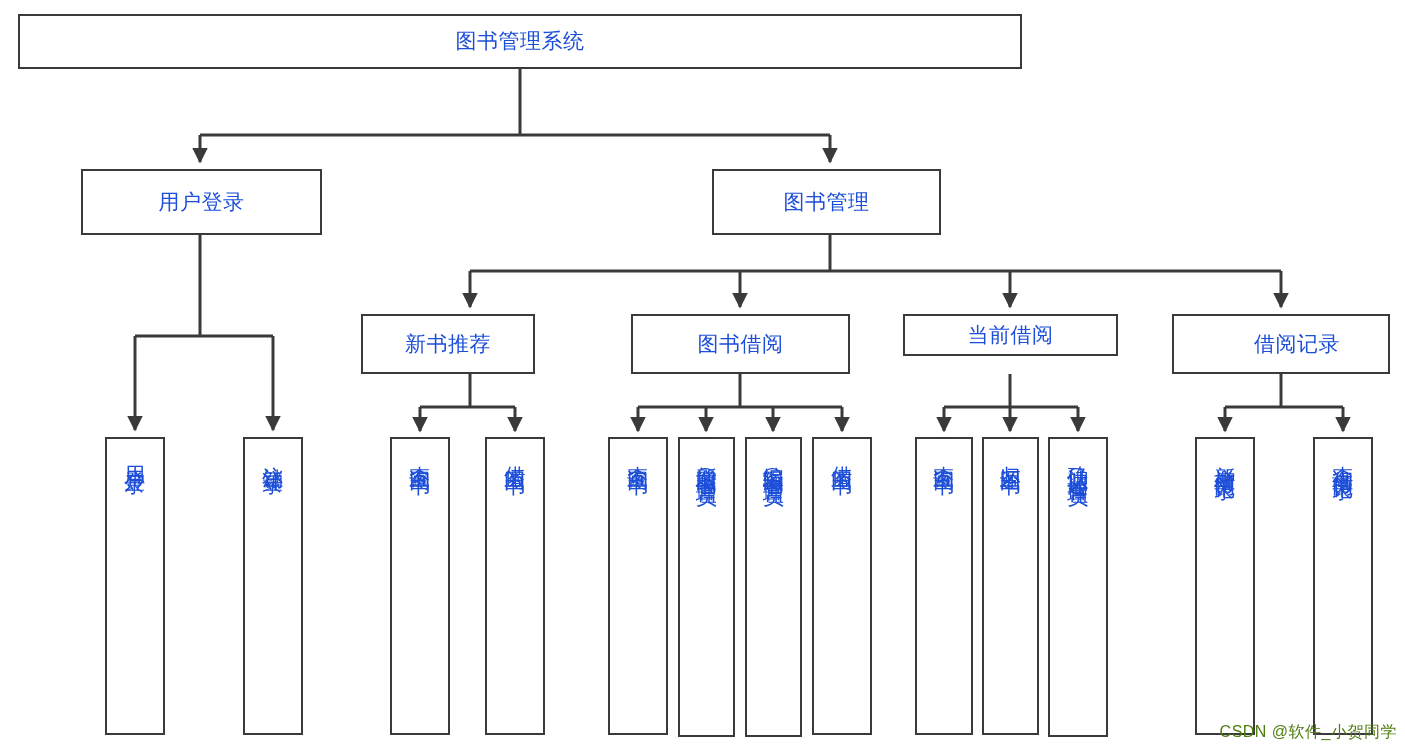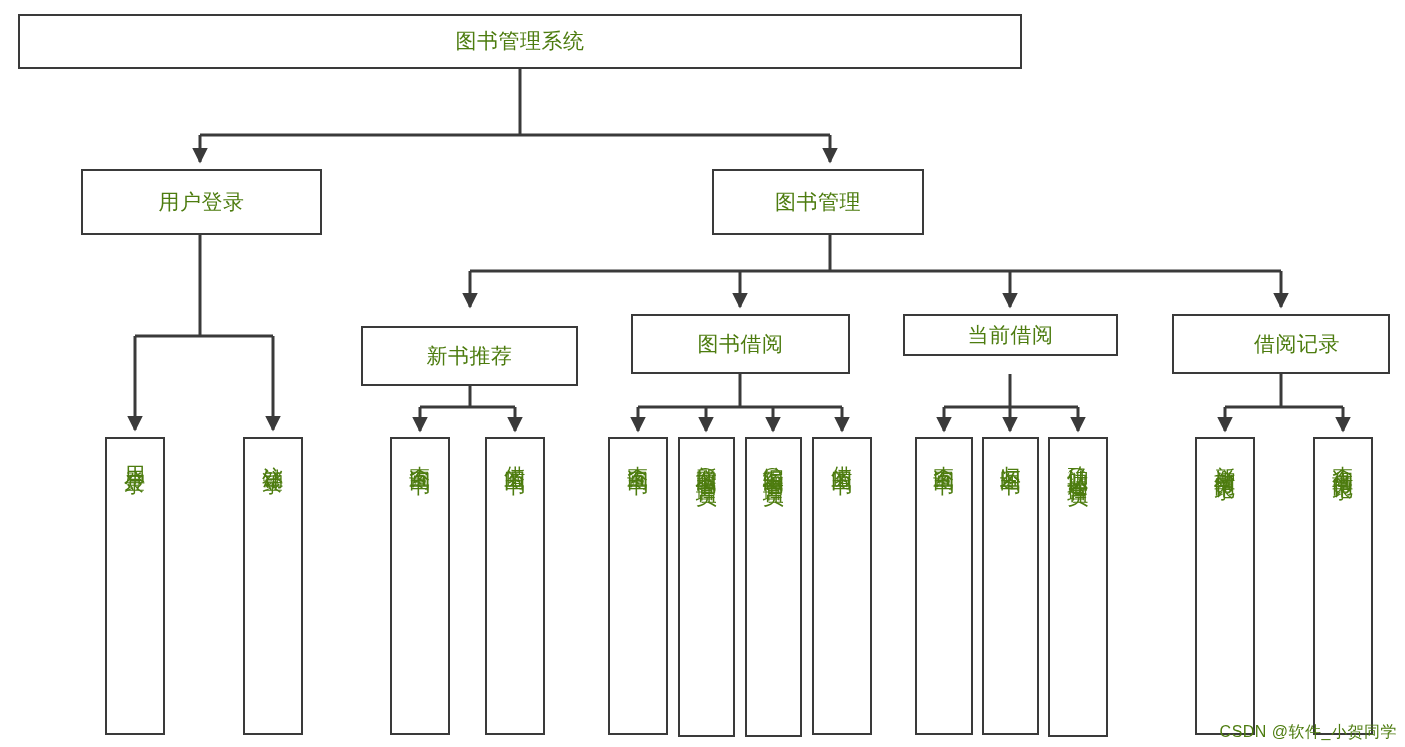--- a/index.html
+++ b/index.html
@@ -25,21 +25,21 @@
     height: 747px;
   }
   .node {
     position: absolute;
     box-sizing: border-box;
     background: #ffffff;
     border: 2.5px solid #3a3a3a;
     display: flex;
     align-items: center;
     justify-content: center;
-    color: #4d7c0f;
+    color: #1d4ed8;
   }
   .node .label {
     display: block;
     text-align: center;
     line-height: 1.08;
     letter-spacing: 0.5px;
   }
   .node.horizontal .label {
     font-size: 21px;
     writing-mode: horizontal-tb;
@@ -125,25 +125,25 @@
     </g>
   </svg>
 
   <div class="node root horizontal" style="left:18px; top:14px; width:1004px; height:55px;">
     <span class="label">图书管理系统</span>
   </div>
 
   <div class="node horizontal" style="left:81px; top:169px; width:241px; height:66px;">
     <span class="label">用户登录</span>
   </div>
-  <div class="node horizontal" style="left:712px; top:169px; width:212px; height:66px;">
+  <div class="node horizontal" style="left:712px; top:169px; width:229px; height:66px;">
     <span class="label">图书管理</span>
   </div>
 
-  <div class="node horizontal" style="left:361px; top:314px; width:217px; height:60px;margin-top:12px;">
+  <div class="node horizontal" style="left:361px; top:314px; width:174px; height:60px;">
     <span class="label">新书推荐</span>
   </div>
   <div class="node horizontal" style="left:631px; top:314px; width:219px; height:60px;">
     <span class="label">图书借阅</span>
   </div>
   <div class="node horizontal" style="left:903px; top:314px; width:215px; height:42px;">
     <span class="label">当前借阅</span>
   </div>
   <div class="node horizontal" style="left:1172px; top:314px; width:218px; height:60px;padding-left:32px;">
     <span class="label">借阅记录</span>

